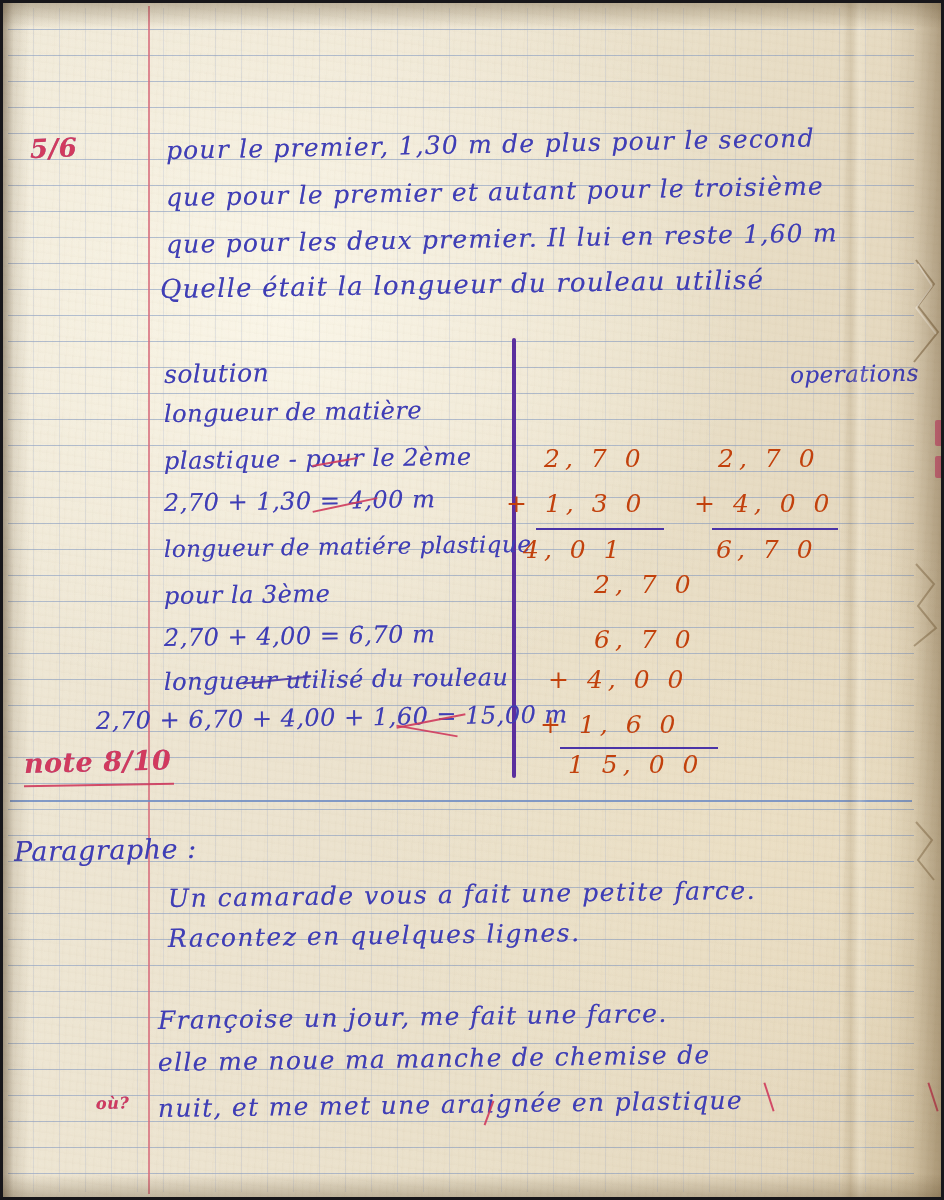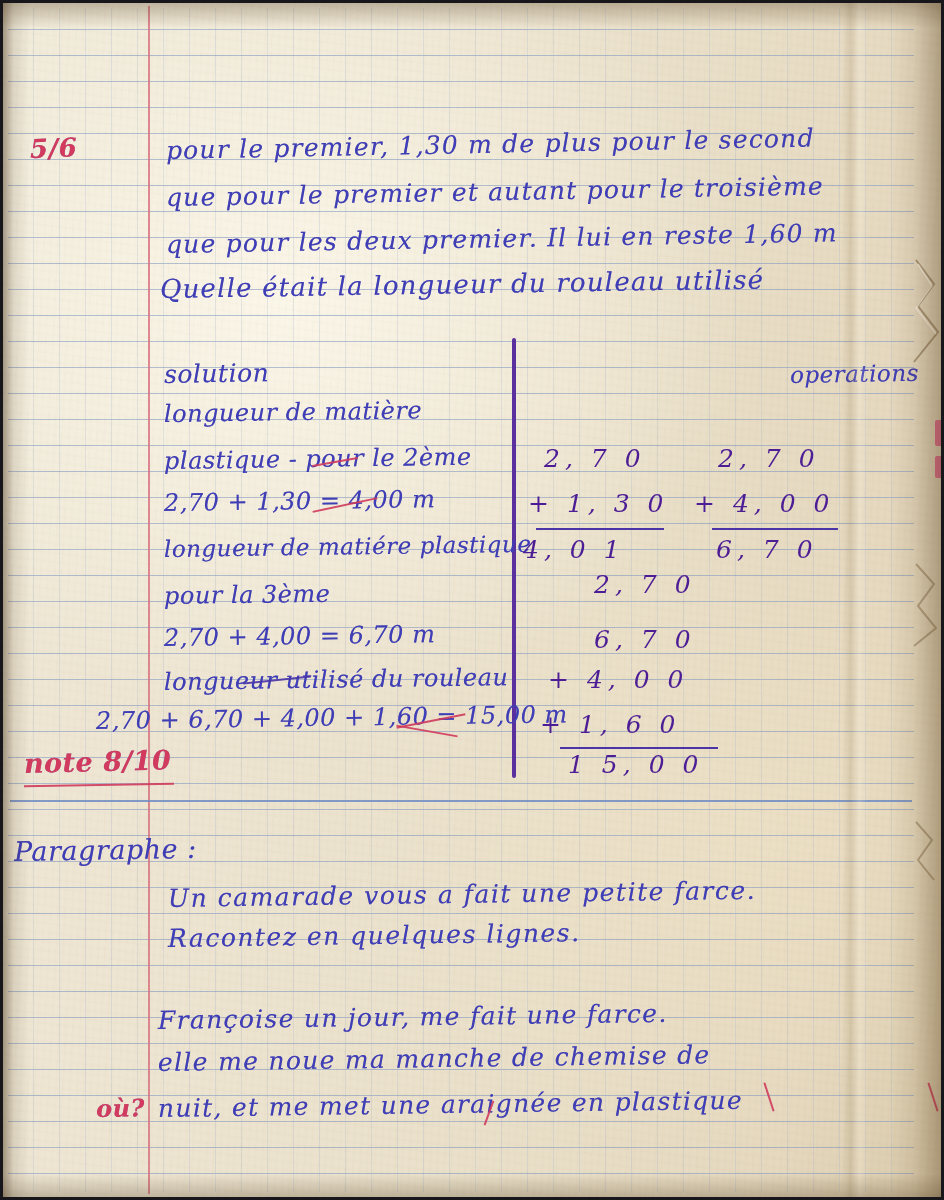--- a/index.html
+++ b/index.html
@@ -120,21 +120,21 @@
   }
   .hw.blue   { color: #3f3eb6; }
   .hw.red    { color: #d23a5e; }
   .hw.thick  { font-weight: 600; }
 
   
   .opcol {
     position: absolute;
     font-family: "DejaVu Serif", serif;
     font-style: italic;
-    color: #4c1d95;
+    color: #c2410c;
     white-space: pre;
     letter-spacing: 5px;
     font-size: 25px;
   }
   .rule-h {
     position: absolute;
     height: 2px;
     background: #4a34a8;
     pointer-events: none;
   }
@@ -207,21 +207,21 @@
   <div class="strike" style="left:312px; top:461px; width:46px; transform:rotate(-10deg);"></div>
   <div class="strike" style="left:312px; top:504px; width:66px; transform:rotate(-12deg);"></div>
   <div class="strike" style="left:396px; top:720px; width:70px; transform:rotate(-11deg);"></div>
   <div class="strike" style="left:396px; top:730px; width:62px; transform:rotate(10deg);"></div>
   <div class="strike" style="left:243px; top:679px; width:68px; background:#4a34a8; transform:rotate(-6deg);"></div>
 
   <div class="hw red thick" style="left:24px; top:748px; font-size:27px; transform:rotate(-1.5deg);">note 8/10</div>
   <div class="strike" style="left:24px; top:784px; width:150px; transform:rotate(-1deg);"></div>
 
   <div class="opcol" style="left:544px; top:444px;">2, 7 0</div>
-  <div class="opcol" style="left:528px; top:489px;">+ 1, 3 0</div>
+  <div class="opcol" style="left:506px; top:489px;">+ 1, 3 0</div>
   <div class="rule-h" style="left:536px; top:528px; width:128px;"></div>
   <div class="opcol" style="left:523px; top:535px;">4, 0 1</div>
 
   <div class="opcol" style="left:718px; top:444px;">2, 7 0</div>
   <div class="opcol" style="left:694px; top:489px;">+ 4, 0 0</div>
   <div class="rule-h" style="left:712px; top:528px; width:126px;"></div>
   <div class="opcol" style="left:716px; top:535px;">6, 7 0</div>
 
   <div class="opcol" style="left:594px; top:570px;">2, 7 0</div>
   <div class="opcol" style="left:594px; top:625px;">6, 7 0</div>
@@ -232,21 +232,21 @@
 
   <div class="hw blue" style="left:14px; top:836px; font-size:27px; transform:rotate(-1deg);">Paragraphe :</div>
 
   <div class="hw blue" style="left:168px; top:884px; font-size:25px; transform:rotate(-0.8deg); letter-spacing:1.5px;">Un camarade vous a fait une petite farce.</div>
   <div class="hw blue" style="left:168px; top:924px; font-size:25px; transform:rotate(-0.8deg); letter-spacing:1.5px;">Racontez en quelques lignes.</div>
 
   <div class="hw blue" style="left:158px; top:1006px; font-size:25px; transform:rotate(-0.8deg); letter-spacing:1.3px;">Françoise un jour, me fait une farce.</div>
   <div class="hw blue" style="left:158px; top:1048px; font-size:25px; transform:rotate(-0.8deg); letter-spacing:1.3px;">elle me noue ma manche de chemise de</div>
   <div class="hw blue" style="left:158px; top:1094px; font-size:25px; transform:rotate(-0.8deg); letter-spacing:1.3px;">nuit, et me met une araignée en plastique</div>
 
-  <div class="hw red thick" style="left:96px; top:1094px; font-size:24px; transform:rotate(-1deg);">où?</div>
+  <div class="hw red thick" style="left:96px; top:1094px; font-size:16px; transform:rotate(-1deg);">où?</div>
   <div class="strike" style="left:476px; top:1112px; width:26px; transform:rotate(-70deg);"></div>
   <div class="strike" style="left:754px; top:1096px; width:30px; transform:rotate(72deg);"></div>
   <div class="strike" style="left:918px; top:1096px; width:30px; transform:rotate(72deg);"></div>
 
   <svg class="tear" style="left:888px; top:258px; width:56px; height:110px;" viewBox="0 0 56 110">
     <path d="M28 2 L46 26 L30 48 L50 74 L26 104" stroke="rgba(120,95,60,0.55)" stroke-width="2" fill="none"></path>
     <path d="M30 6 L44 28 L28 50 L48 76" stroke="rgba(255,250,238,0.7)" stroke-width="1.4" fill="none"></path>
   </svg>
   <svg class="tear" style="left:896px; top:560px; width:48px; height:90px;" viewBox="0 0 48 90">
     <path d="M20 4 L38 24 L22 46 L40 68 L18 86" stroke="rgba(120,95,60,0.45)" stroke-width="2" fill="none"></path>

